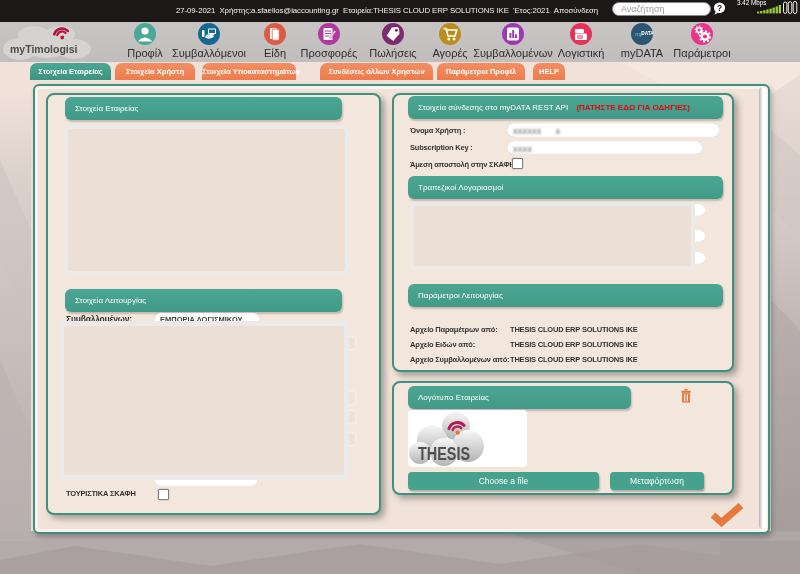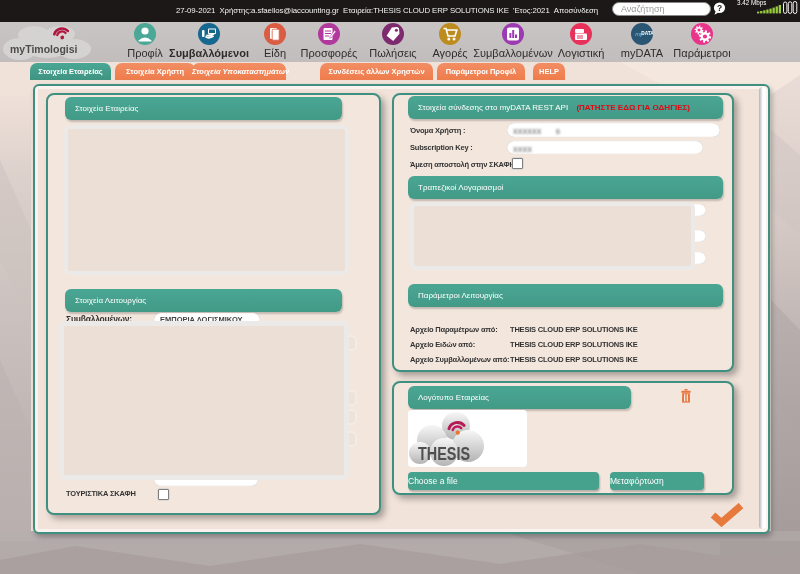--- a/index.html
+++ b/index.html
@@ -24,21 +24,21 @@
   
   #panel{left:33px;top:84px;width:737px;height:450px;background:#f1e3da;border:2px solid #3f9080;border-radius:6px;box-sizing:border-box;box-shadow:2px 3px 5px rgba(0,0,0,0.25),inset 0 0 0 3px rgba(255,255,255,0.55);}
   #scrollthumb{left:759px;top:87px;width:7px;height:442px;background:linear-gradient(90deg,#aeb6b4,#ffffff 55%);border-radius:4px;}
   
   .card{position:absolute;background:#f3e6dd;border:2px solid #3f9080;border-radius:8px;box-sizing:border-box;box-shadow:4px 4px 6px rgba(0,0,0,0.3);}
   .chead{position:absolute;background:linear-gradient(#4aa694,#429a86);border-radius:6px;color:#fff;font-size:8px;line-height:23px;padding-left:10px;box-sizing:border-box;height:23px;box-shadow:1px 2px 2px rgba(0,0,0,0.2);white-space:nowrap;}
   .frame{position:absolute;background:#ecdfd6;border:4px solid #eceae9;border-radius:6px;box-sizing:border-box;}
   .lbl{position:absolute;font-size:7.5px;font-weight:bold;color:#333;white-space:nowrap;letter-spacing:-0.2px;}
   .inp{position:absolute;background:#fff;border-radius:7px;box-shadow:inset 0 0 1px rgba(0,0,0,0.3);}
   .cbx{position:absolute;width:9px;height:9px;background:#fff;border:1px solid #7f7f7f;border-radius:1px;box-shadow:0 0 0 0.5px #c9c9c9;}
-  .btn{position:absolute;background:#46a18d;border-radius:4px;color:#fff;font-size:8.5px;text-align:left;box-shadow:1px 2px 2px rgba(0,0,0,0.25);}
+  .btn{position:absolute;background:#46a18d;border-radius:4px;color:#fff;font-size:8.5px;text-align:center;box-shadow:1px 2px 2px rgba(0,0,0,0.25);}
   .blurtxt{position:absolute;color:#8f8f8f;filter:blur(1.3px);font-size:8.5px;font-weight:bold;}
 </style>
 </head>
 <body>
 <div id="root">
 
   <svg class="abs" style="left:0;top:0" width="800" height="574" viewBox="0 0 800 574">
     <rect x="0" y="0" width="800" height="574" fill="#f0e2d9"></rect>
 
     <rect x="0" y="531" width="800" height="43" fill="#b3aaaa"></rect>
@@ -74,21 +74,21 @@
     <polygon points="0,360 31,430 31,531 0,531" fill="#bcb3b1" opacity="0.6"></polygon>
 
     <polygon points="620,62 800,62 800,75 770,95 660,84" fill="#f3e7de"></polygon>
   </svg>
 
   <div class="abs" id="panel"></div>
   <div class="abs" id="scrollthumb"></div>
 
   <div class="tab active" style="left:30px;width:81px;">Στοιχεία Εταιρείας</div>
   <div class="tab" style="left:115px;width:80px;">Στοιχεία Χρήστη</div>
-  <div class="tab" style="left:192px;width:94px;font-style:italic;">Στοιχεία Υποκαταστημάτων</div>
+  <div class="tab" style="left:202px;width:94px;">Στοιχεία Υποκαταστημάτων</div>
   <div class="tab" style="left:320px;width:113px;">Συνδέσεις άλλων Χρηστών</div>
   <div class="tab" style="left:437px;width:88px;">Παράμετροι Προφίλ</div>
   <div class="tab" style="left:533px;width:32px;">HELP</div>
 
   <div class="card" style="left:46px;top:93px;width:335px;height:422px;"></div>
   <div class="chead" style="left:65px;top:97px;width:277px;">Στοιχεία Εταιρείας</div>
   <div class="frame" style="left:64px;top:125px;width:285px;height:150px;"></div>
   <div class="chead" style="left:65px;top:289px;width:277px;">Στοιχεία Λειτουργίας</div>
   <div class="lbl" style="left:66px;top:314px;font-size:8.5px;">Συμβαλλομένων:</div>
   <div class="inp" style="left:154px;top:313px;width:106px;height:13px;">
@@ -203,21 +203,21 @@
 
   <div class="abs" id="band"></div>
   <div class="abs" id="menuitems">
       <div class="mitem" style="left: 105px; top: 23px; width: 80px;">
         <div class="mcirc" style="background:#4ba796"><svg width="22" height="22" viewBox="0 0 22 22">
             <circle cx="11" cy="8" r="3.6" fill="#fff"></circle>
             <path d="M4.5 17.5 Q11 11.5 17.5 17.5 L17.5 18.5 L4.5 18.5 Z" fill="#fff"></path>
           </svg></div>
         <div class="mlbl">Προφίλ</div>
       </div>
-      <div class="mitem" style="left: 169px; top: 23px; width: 80px; font-weight: bold;">
+      <div class="mitem" style="left: 169px; top: 23px; width: 80px;">
         <div class="mcirc" style="background:#16688f"><svg width="22" height="22" viewBox="0 0 22 22">
             <rect x="4" y="7" width="2.5" height="7" rx="1" fill="#fff"></rect>
             <path d="M7.5 12 Q11 15 15 12.5 L17.5 10.5 Q18 9.8 17.2 9.4 L13 11" fill="#fff"></path>
             <rect x="10" y="5.5" width="8" height="5.5" rx="0.8" fill="#fff"></rect>
             <rect x="11" y="6.5" width="6" height="3.5" fill="#16688f"></rect>
             <path d="M7.5 13.5 Q11 16 15.5 13" stroke="#fff" stroke-width="2" fill="none"></path>
           </svg></div>
         <div class="mlbl">Συμβαλλόμενοι</div>
       </div>
       <div class="mitem" style="left: 235px; top: 23px; width: 80px;">

